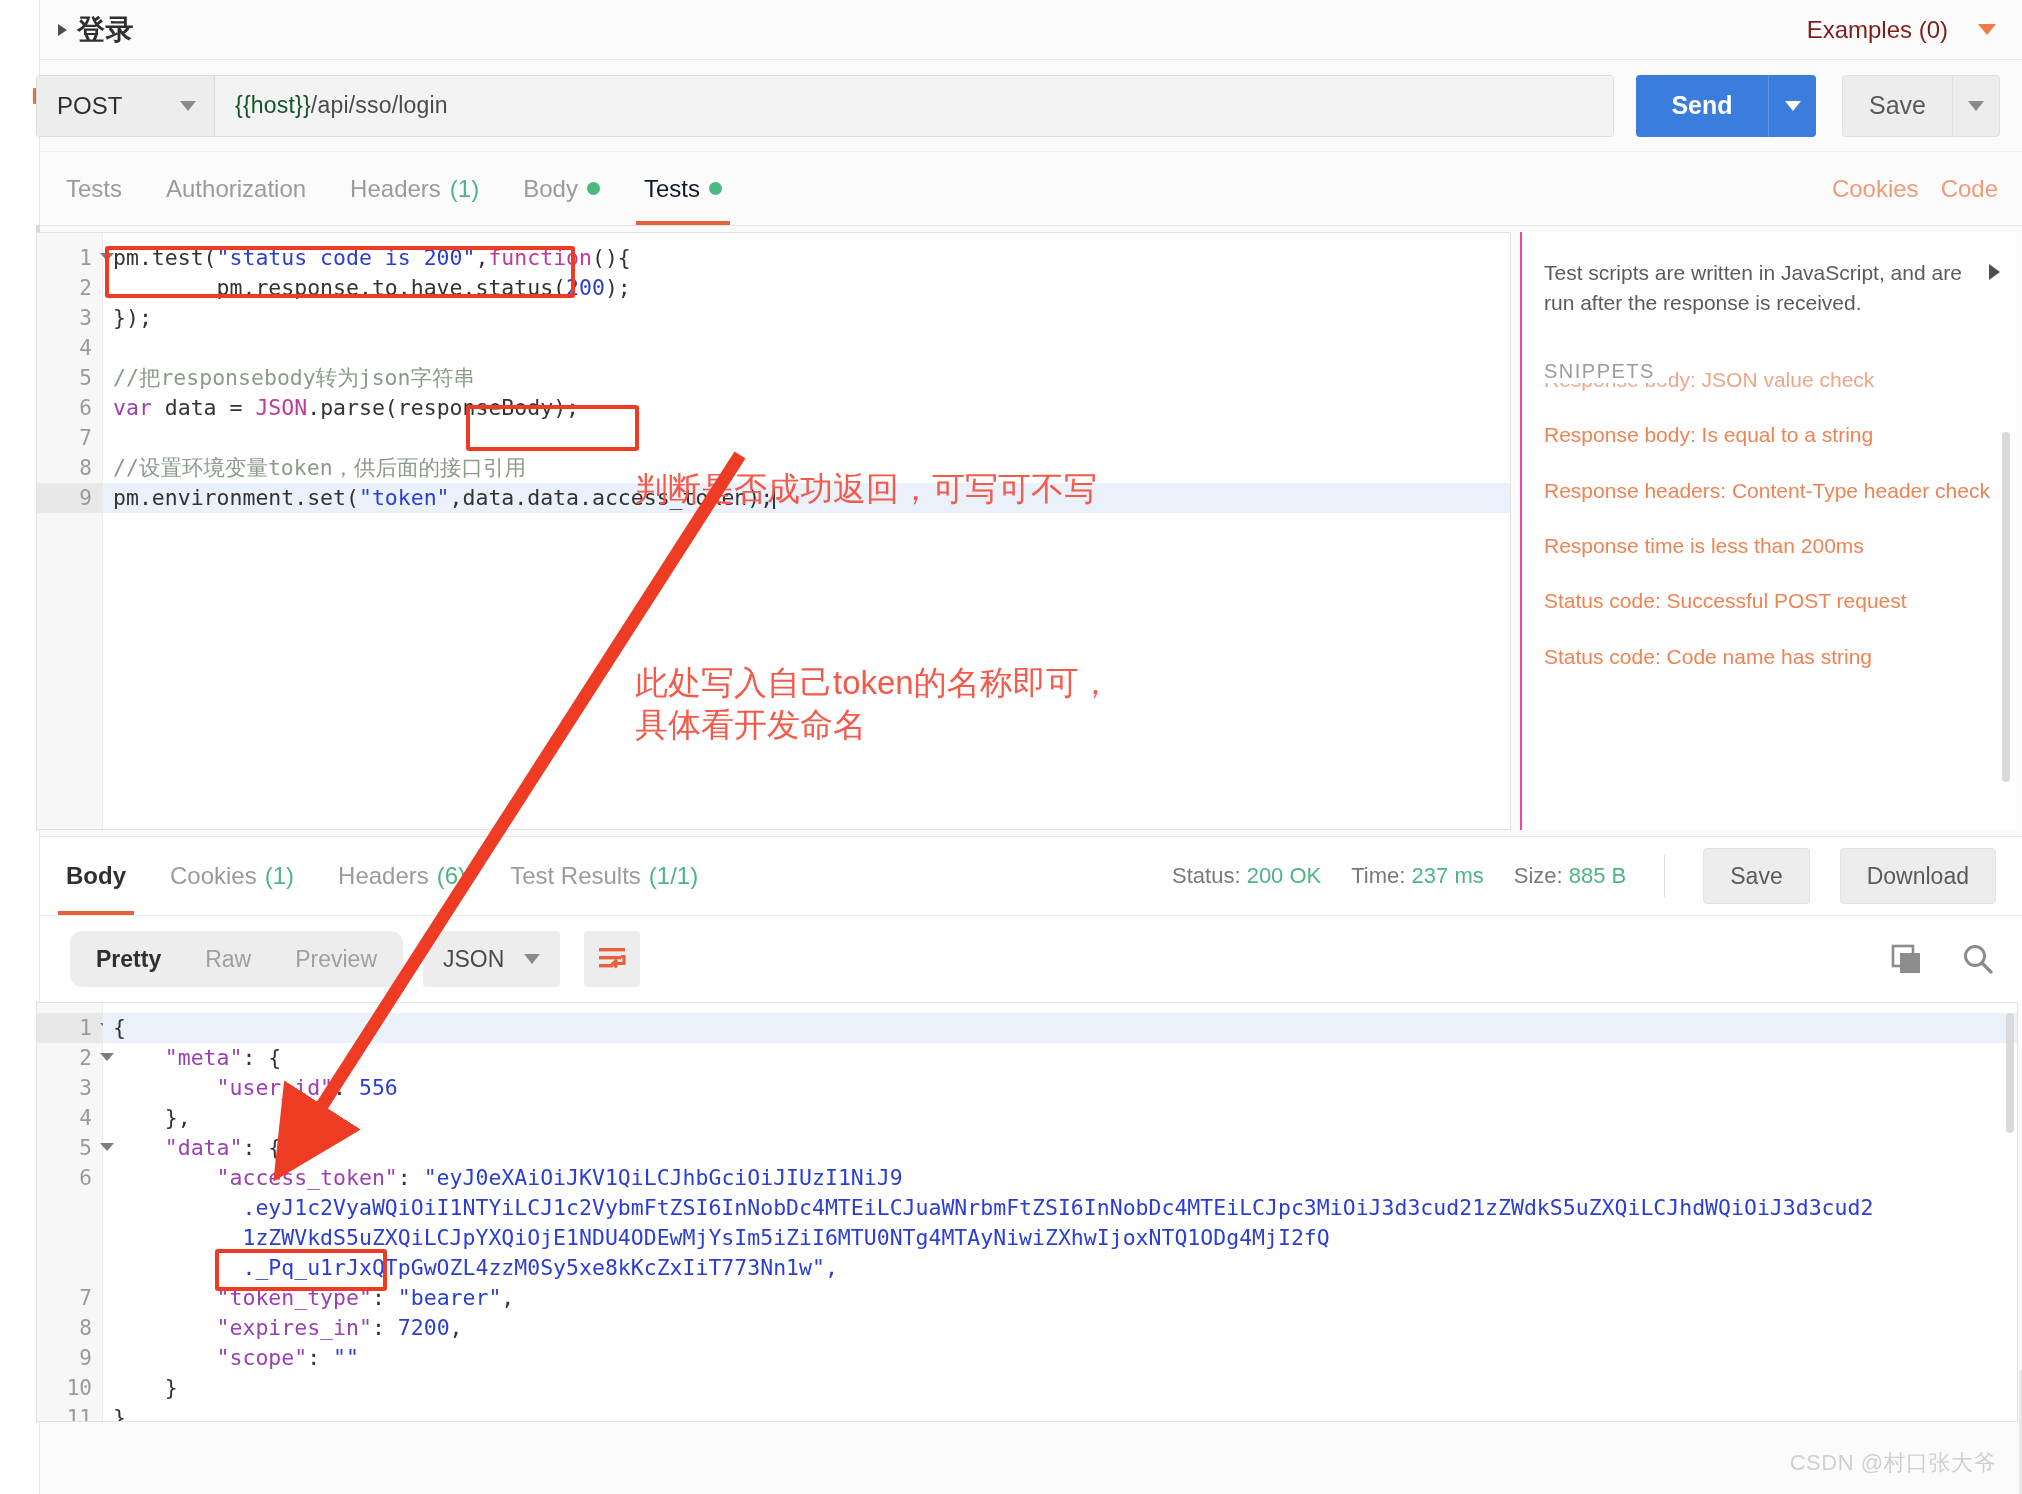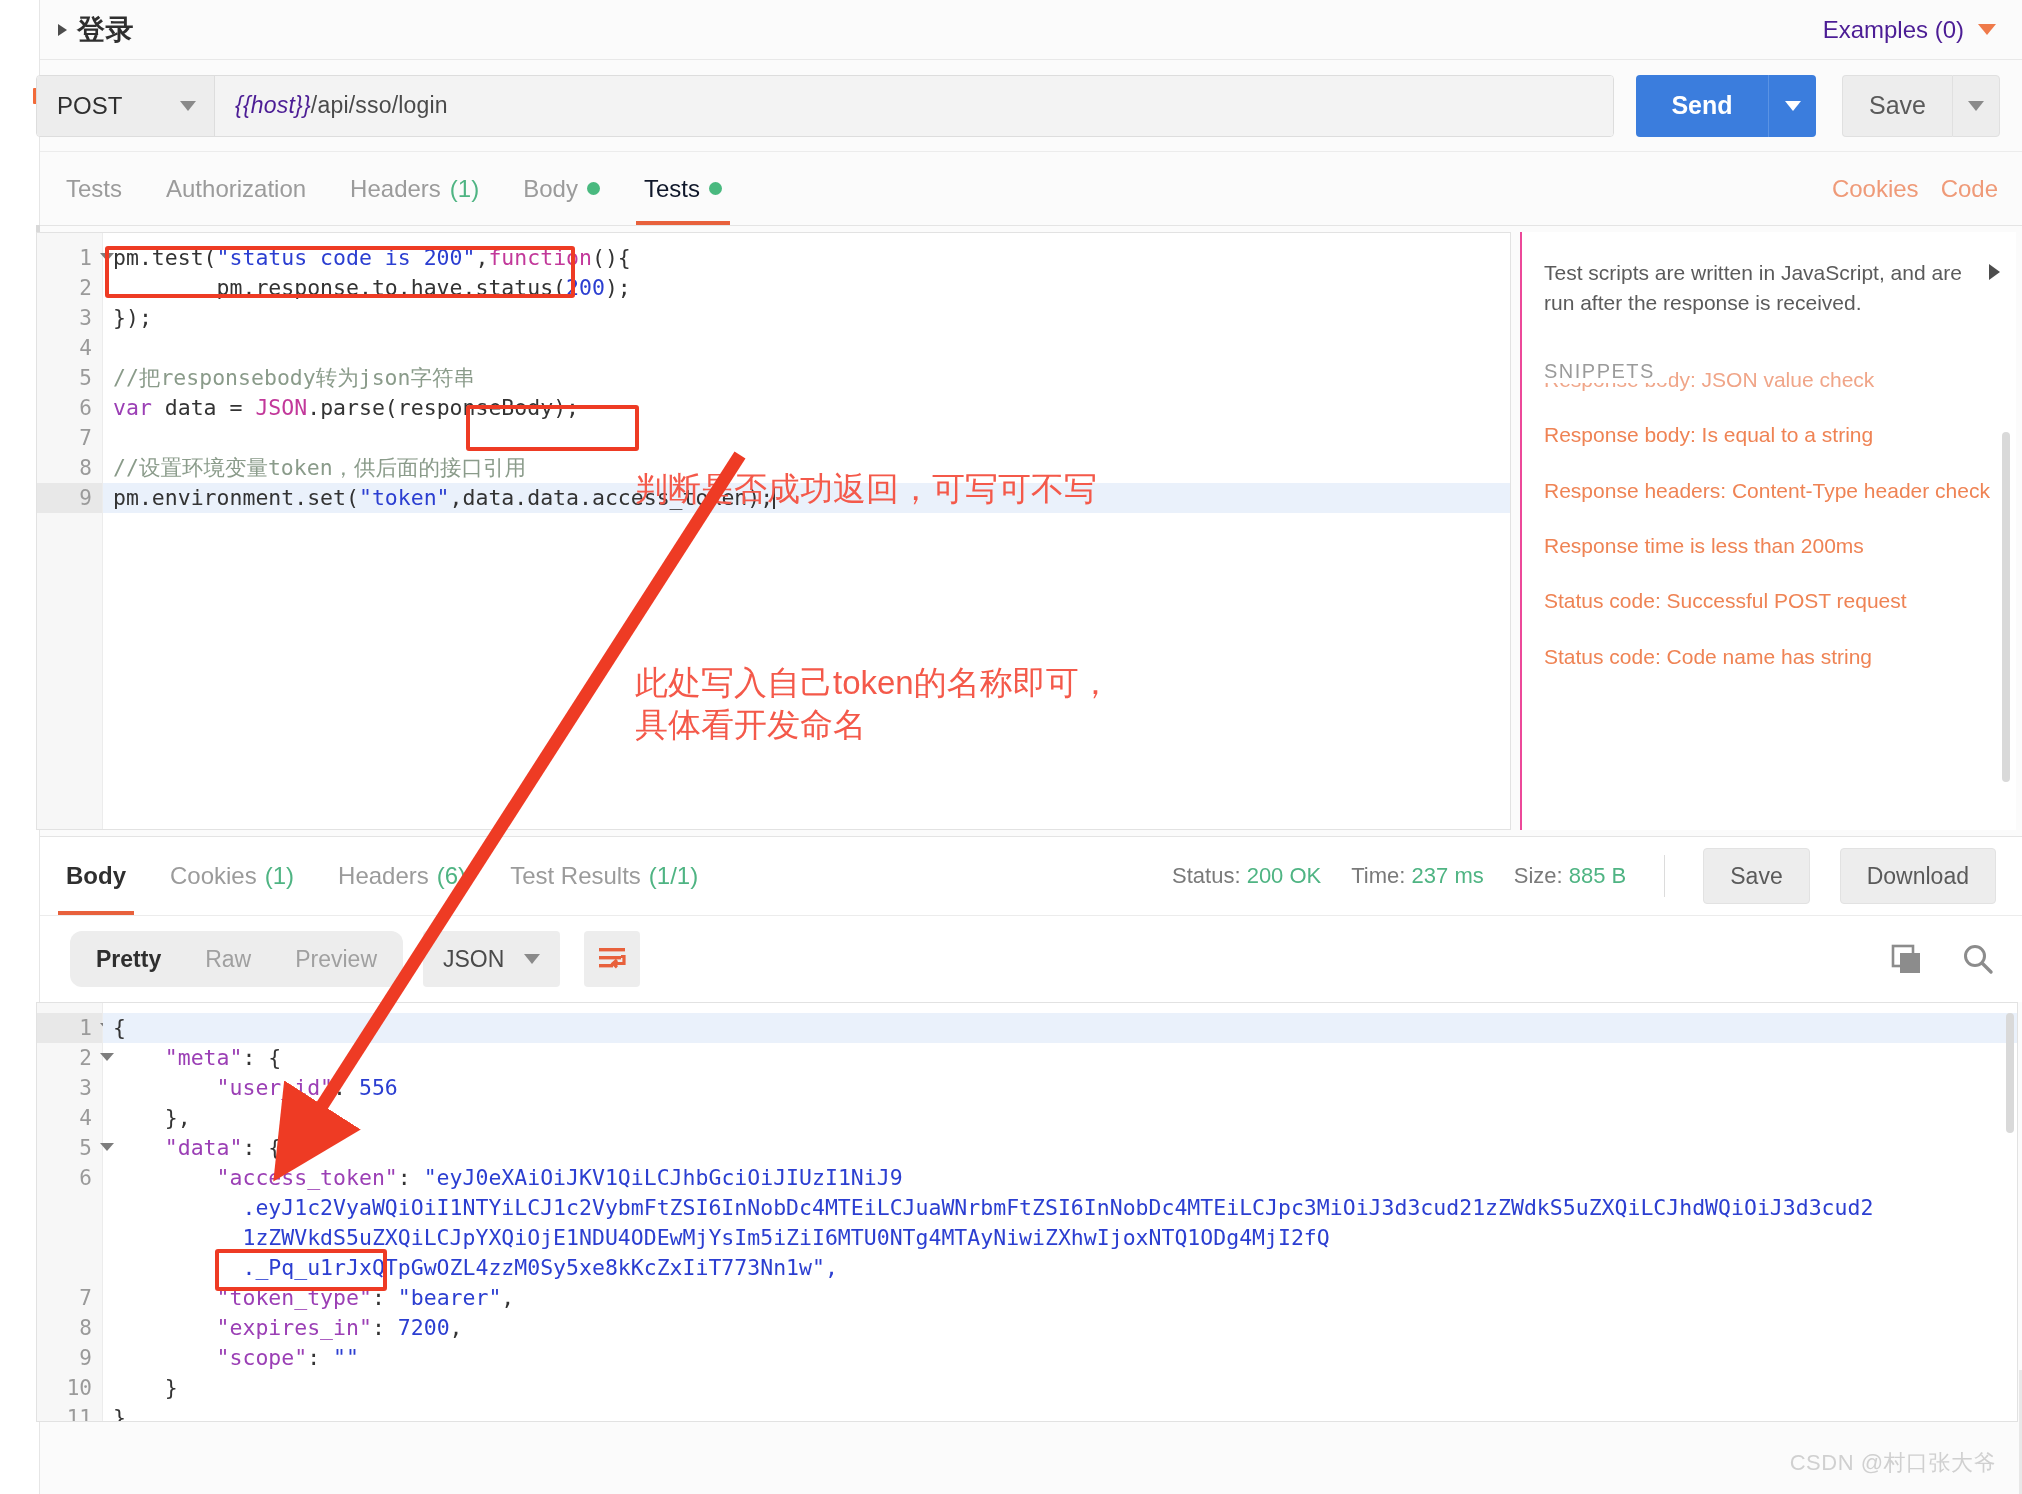--- a/index.html
+++ b/index.html
@@ -38,22 +38,22 @@
     display:flex; align-items:center; padding:0 26px 0 18px;
     position:relative;
   }
   .tri-right {
     width:0;height:0;border-left:9px solid #4d4d4d;
     border-top:6px solid transparent;border-bottom:6px solid transparent;
     margin-right:10px; flex:none;
   }
   #req-title { font-size:28px; color:#2f2f2f; font-weight:600; letter-spacing:.5px;}
   #examples {
-    margin-left:auto; display:flex; align-items:center; gap:14px;
-    color:#4c1d95; font-size:24px;justify-content:flex-end;
+    margin-left:auto; display:flex; align-items:center; gap:30px;
+    color:#7f1d1d; font-size:24px;justify-content:flex-end;
   }
   #examples .caret {
     width:0;height:0;border-left:9px solid #ef7a4a;border-right:9px solid transparent;
     border-top:11px solid #ef7a4a;border-left-color:transparent;
   }
 
   
   #url-row {
     height:92px; display:flex; align-items:center; padding:0 22px 0 0;
     background:#fbfbfb; border-bottom:1px solid #ececec;
@@ -69,21 +69,21 @@
     padding:0 18px 0 20px; font-size:24px; color:#2f2f2f;
   }
   #method-select .caret {
     width:0;height:0;border-left:8px solid transparent;border-right:8px solid transparent;
     border-top:10px solid #8a8a8a;
   }
   #url-field {
     flex:1; background:#f3f3f3; display:flex; align-items:center;
     padding:0 20px; font-size:23px; color:#4a4a4a; letter-spacing:.2px;
   }
-  #url-field .var { color:#4c1d95;font-style:italic; }
+  #url-field .var { color:#14532d; }
   #send-group { display:flex; margin-left:18px; height:62px; }
   #send-btn {
     background:#3b7ddd; color:#fff; font-size:25px; font-weight:bold;
     width:132px; display:flex; align-items:center; justify-content:center;
     border-radius:4px 0 0 4px;
   }
   #send-caret {
     background:#3b7ddd; width:48px; border-left:1px solid #5a93e4;
     display:flex;align-items:center;justify-content:center;border-radius:0 4px 4px 0;
   }

